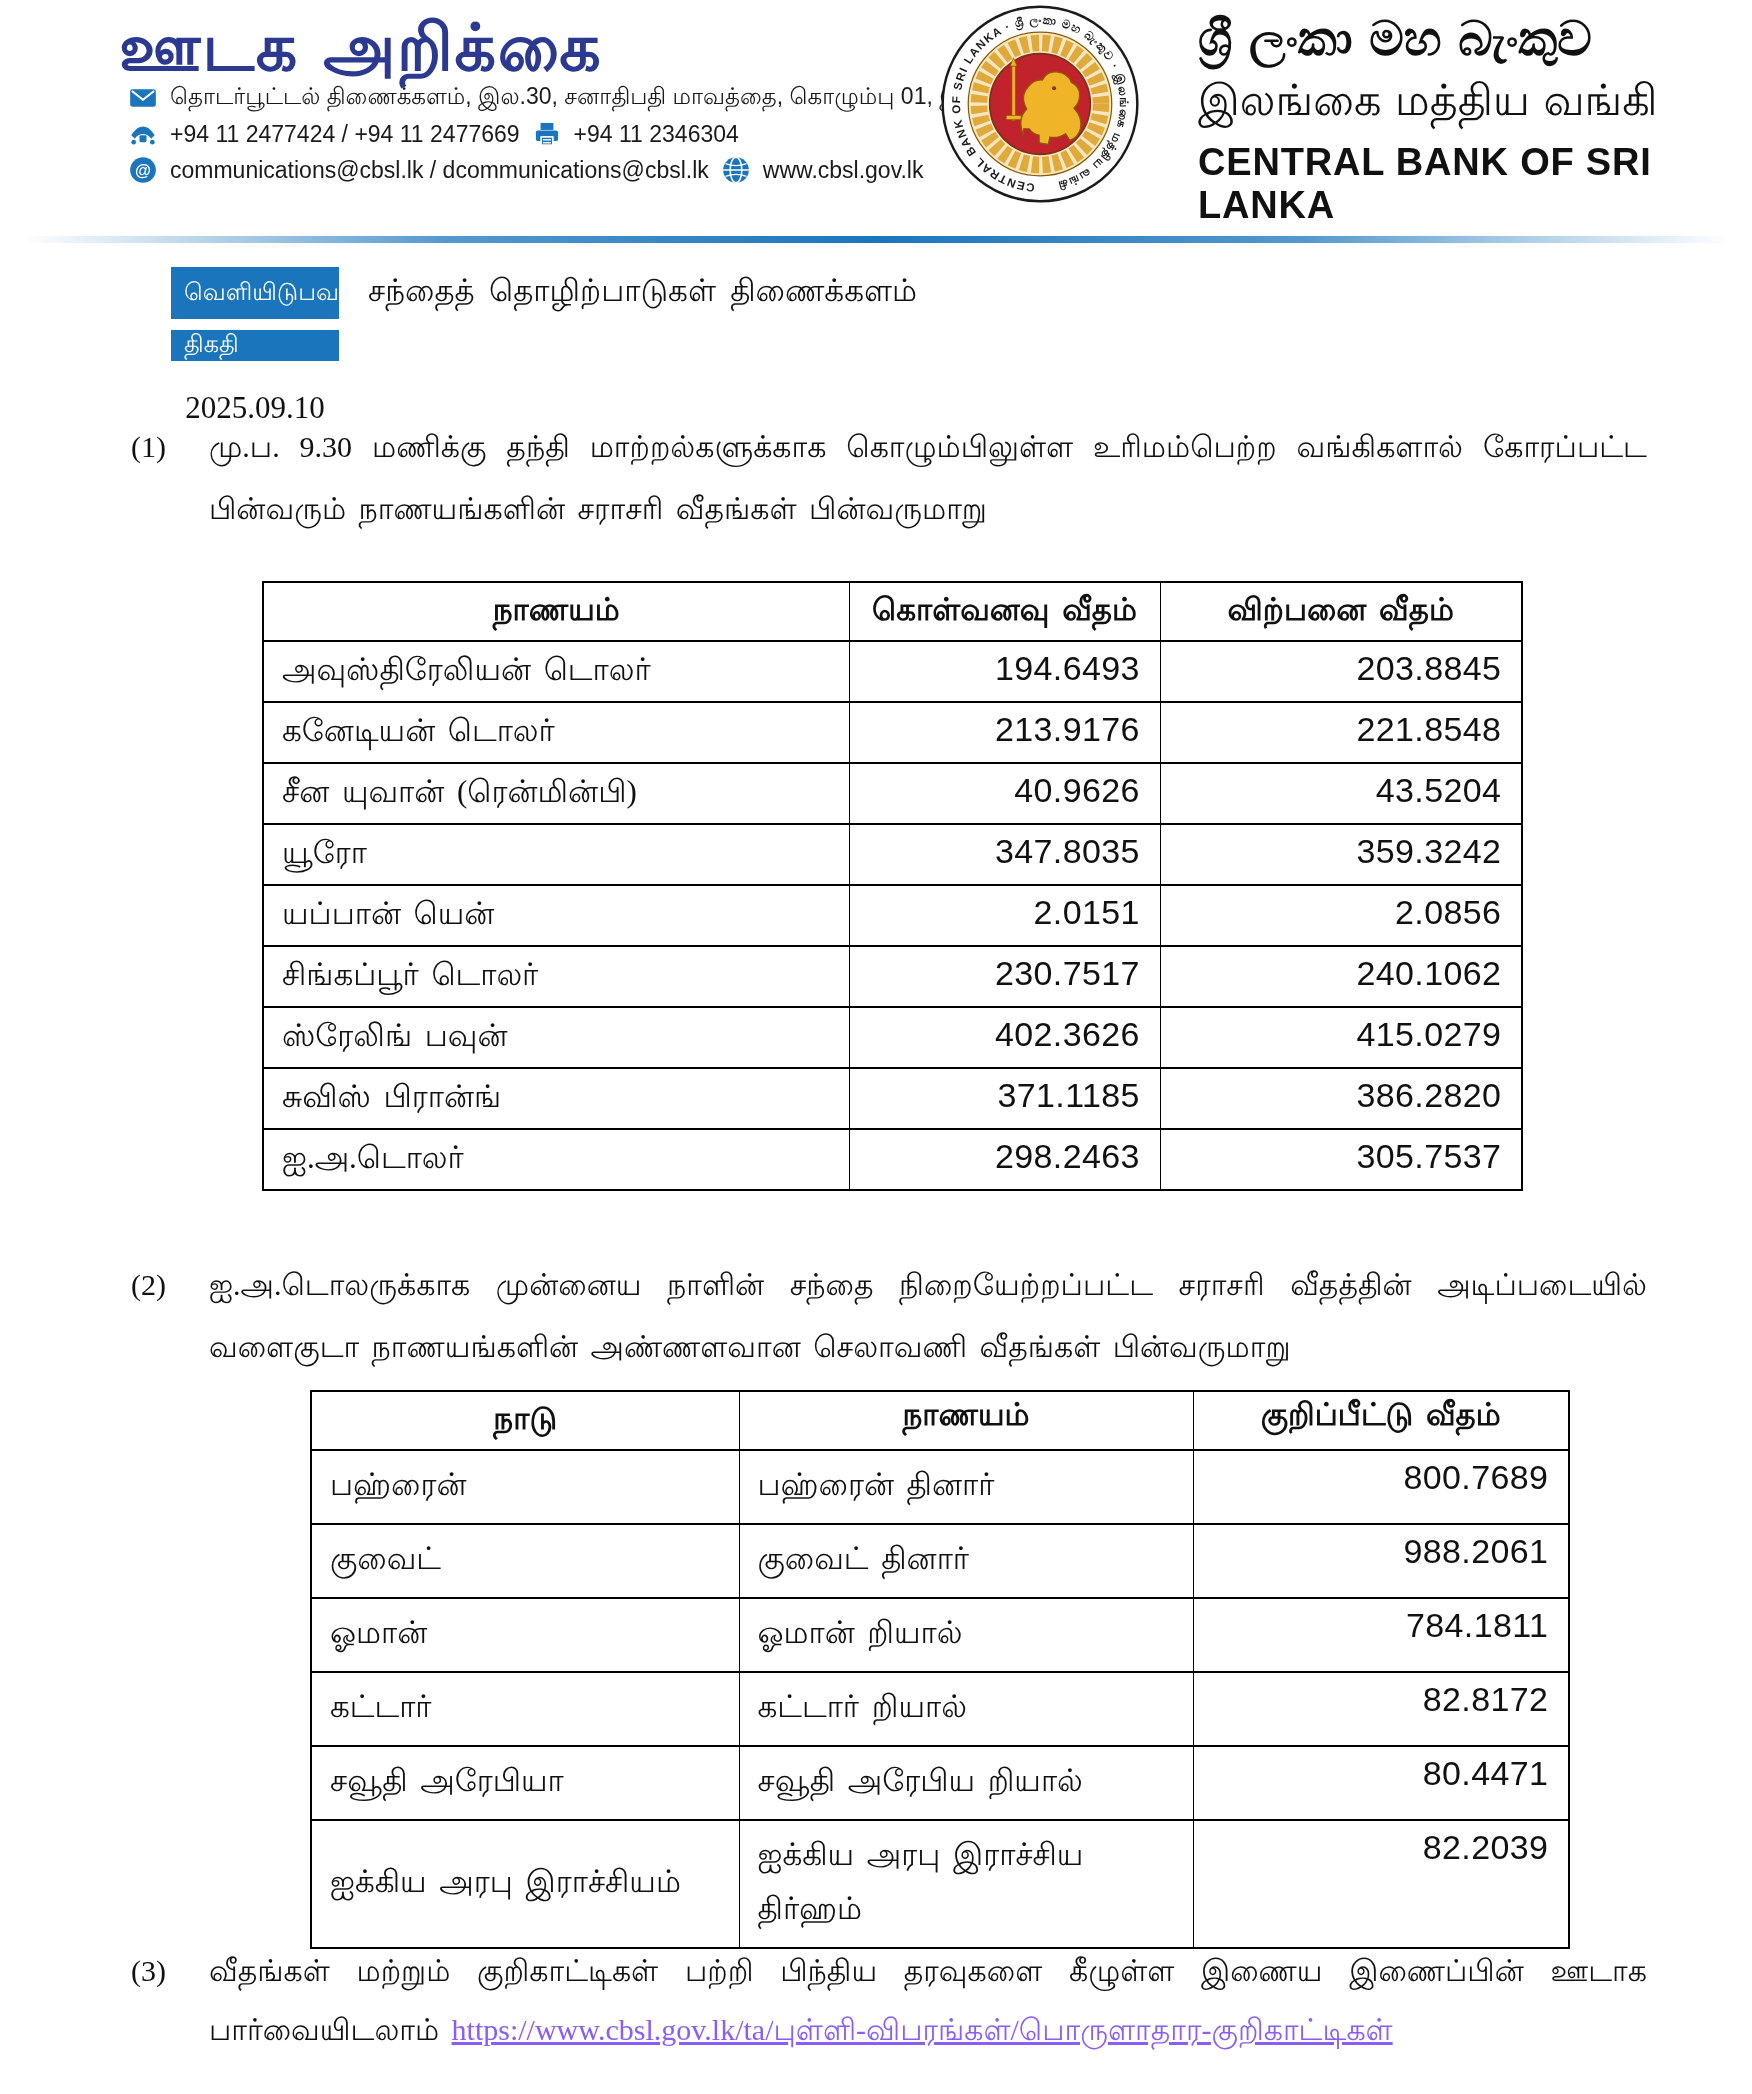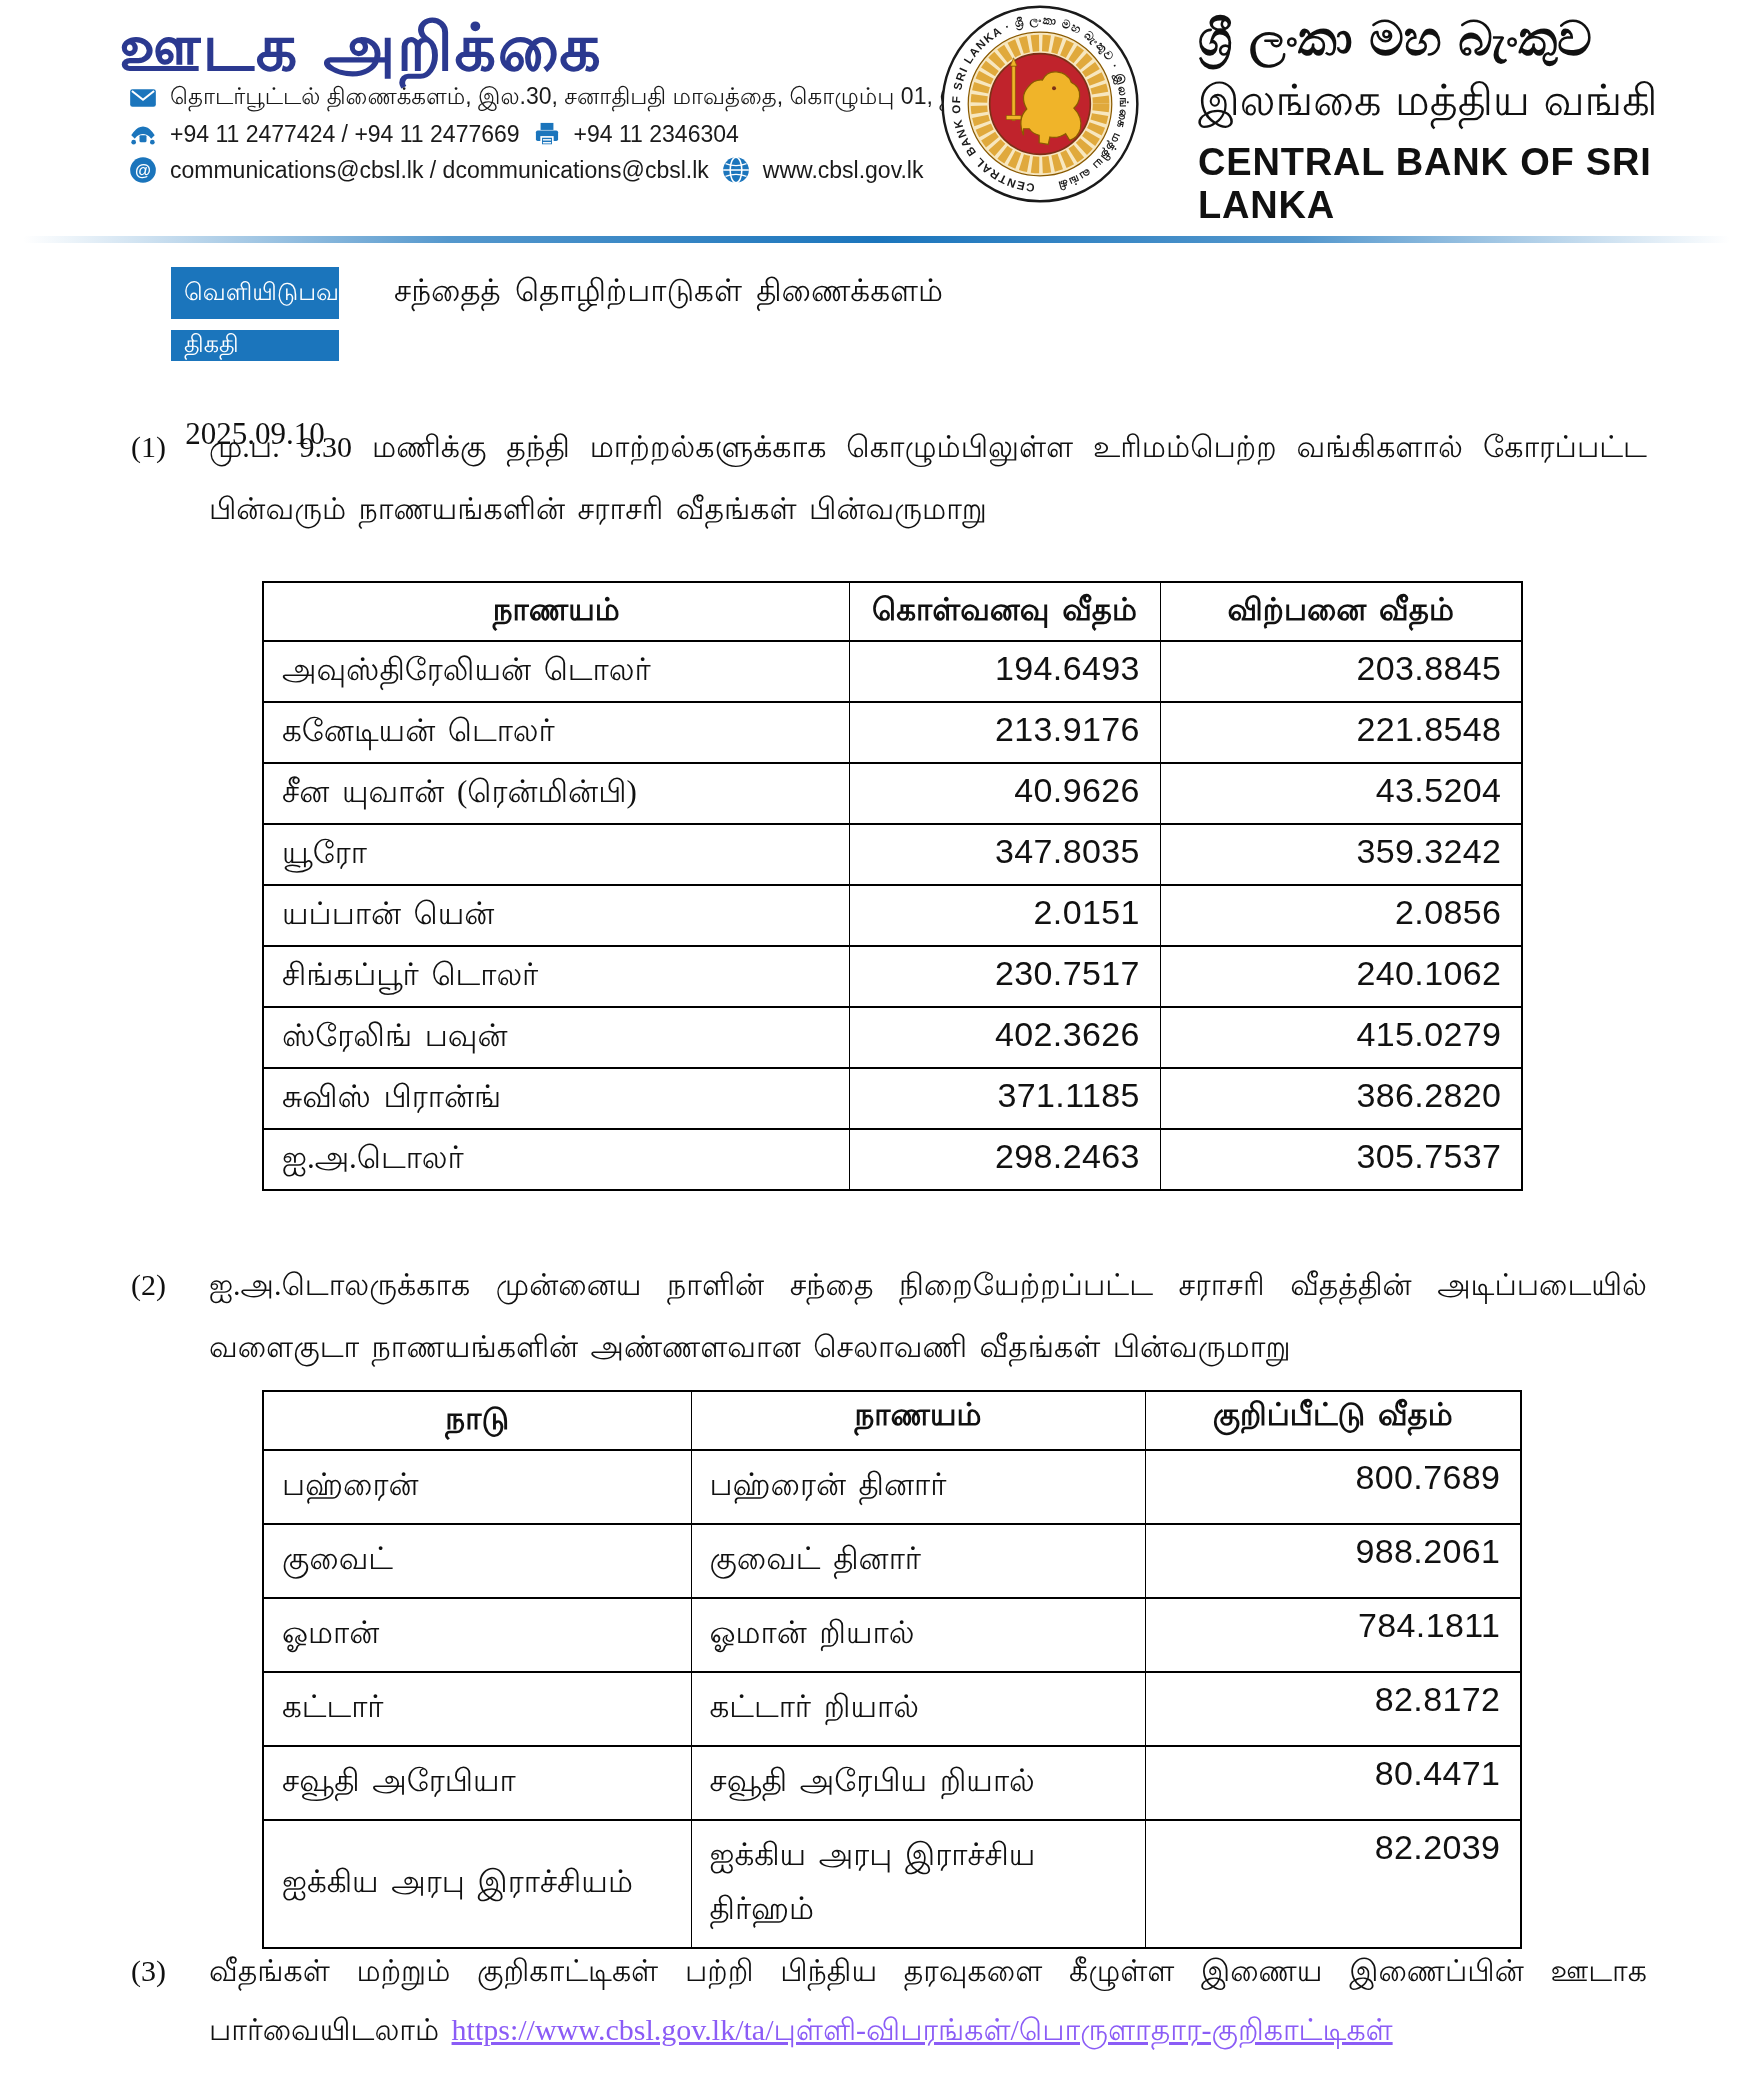--- a/index.html
+++ b/index.html
@@ -14,21 +14,21 @@
   .ic{width:28px;height:28px;display:inline-flex;flex:0 0 auto;}
   .ic svg{width:100%;height:100%;}
   .seal{position:absolute;left:941px;top:4.9px;width:198px;height:198px;}
   .bank-names{position:absolute;left:1150px;top:8.2px;margin-left:48px;}
   .bn-si{font-size:48px;font-family:"DejaVu Sans",sans-serif;font-weight:600;line-height:61px;}
   .bn-ta{font-size:43px;font-family:"DejaVu Sans",sans-serif;font-weight:500;line-height:57px;margin-top:3.3px;}
   .bn-en{font-size:38px;font-family:"Liberation Sans",sans-serif;font-weight:700;letter-spacing:0.8px;margin-top:11.5px;}
   .blue-rule{position:absolute;left:23px;top:236px;width:1707px;height:7.4px;border-radius:4.1px;
      background:linear-gradient(90deg,rgba(27,117,188,0) 0%,rgba(27,117,188,.75) 25%,#1B75BC 50%,rgba(27,117,188,.75) 75%,rgba(27,117,188,0) 100%);}
   
-  .meta-row{position:absolute;left:123px;display:flex;align-items:center;gap:55px;height:52px;padding-left:48px;}
+  .meta-row{position:absolute;left:123px;display:flex;align-items:center;gap:29px;height:52px;padding-left:48px;}
   .meta-chip{width:168px;height:52px;background:#1B75BC;color:#fff;font-family:"Liberation Sans",sans-serif;
              font-size:24px;display:flex;align-items:center;padding-left:13px;box-sizing:border-box;}
   .meta-value{font-size:31px;word-spacing:6.5px;}
   
   .para{position:absolute;left:131px;width:1516px;display:grid;grid-template-columns:78px 1fr;
         font-size:30px;line-height:62px;}
   .para .ptext{text-align:justify;text-align-last:left;word-spacing:4.9px;}
   .para3{line-height:59px;}
   a.link{color:#8b5cf6;}
   
@@ -214,21 +214,21 @@
           <td class="num">305.7537</td>
         </tr>
       </tbody>
   </table>
 
   <div class="para" style="top:1254px;">
     <span class="pno">(2)</span>
     <span class="ptext">ஐ.அ.டொலருக்காக முன்னைய நாளின் சந்தை நிறையேற்றப்பட்ட சராசரி வீதத்தின் அடிப்படையில் வளைகுடா நாணயங்களின் அண்ணளவான செலாவணி வீதங்கள் பின்வருமாறு</span>
   </div>
 
-  <table class="t t2" style="top:1390px;">
+  <table class="t t2" style="top:1390px;margin-left:48px;">
     <colgroup>
         <col style="width:428px">
         <col style="width:454px">
         <col style="width:376px">
       </colgroup>
     <thead>
       <tr>
         <th>நாடு</th>
         <th class="top">நாணயம்</th>
         <th class="top">குறிப்பீட்டு வீதம்</th>

